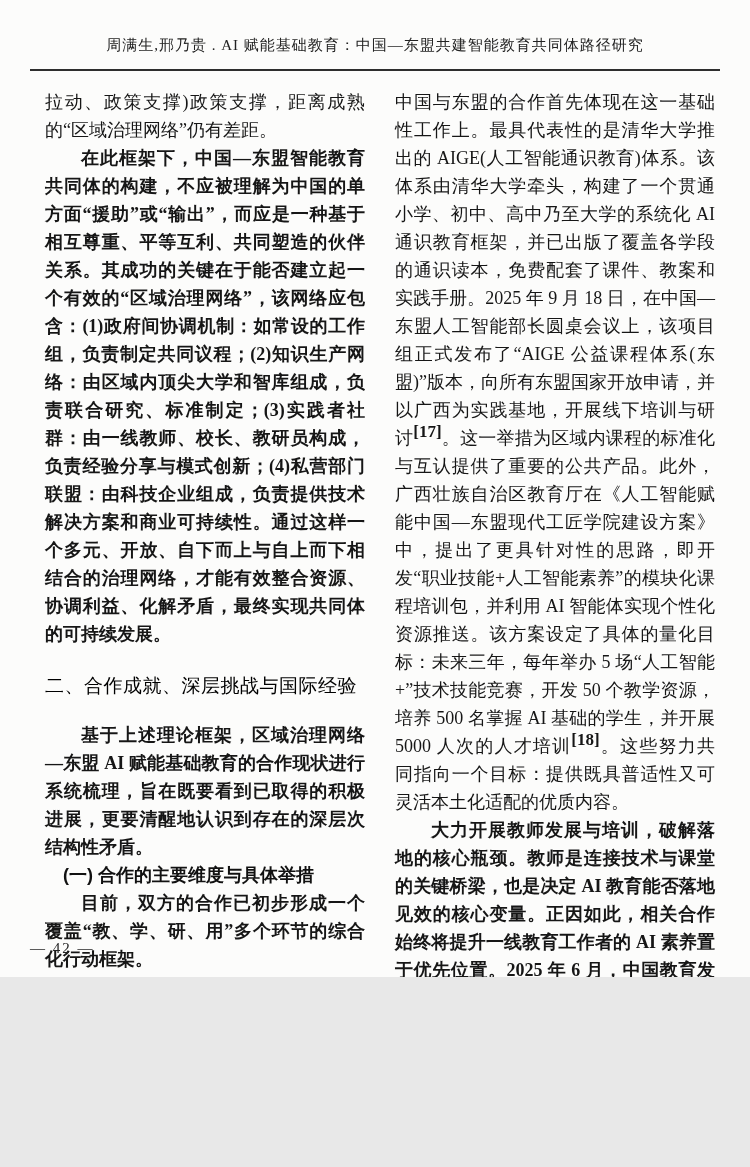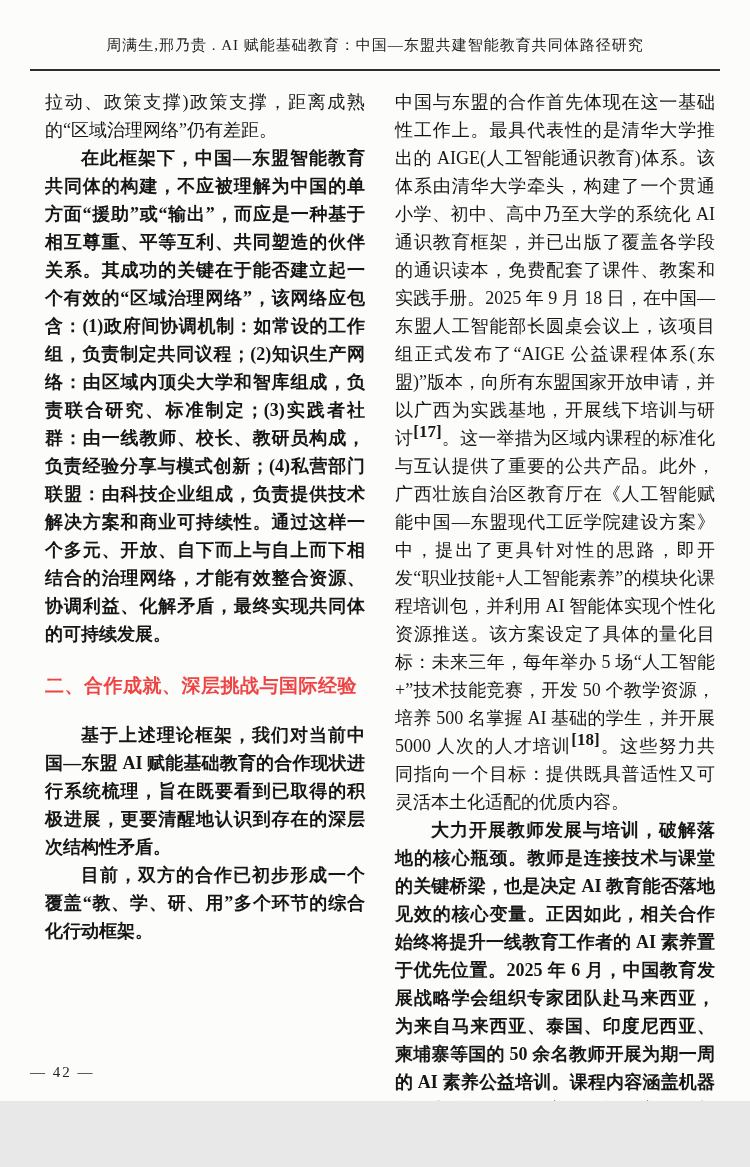--- a/index.html
+++ b/index.html
@@ -1,17 +1,17 @@
 <!DOCTYPE html>
 <html><head>
 <meta charset="utf-8">
 <style>
   html, body { margin: 0; padding: 0; background: #e8e8e8; }
   .page {
-    width: 750px; height: 1101px;
+    width: 750px; height: 977px;
     margin: 0 auto;
     background: #fcfcfb;
     position: relative;
     box-sizing: border-box;
     font-family: "Liberation Serif", "DejaVu Serif", serif;
     color: #1b1b1b;
     overflow: hidden;
   }
   .running-header {
     padding-top: 37px;
@@ -39,25 +39,25 @@
     font-size: 18px;
     line-height: 28px;
     text-align: justify;
     color: #161616;
   }
   .column p { margin: 0; text-indent: 0; }
   .column p.indent { text-indent: 2em; font-weight: bold; }
   .column h2 {
     font-family: "Liberation Sans", "DejaVu Sans", sans-serif;
     font-size: 19px;
-    font-weight: bold;
+    font-weight: normal;
     text-align: center;
     margin: 24px 8px 21px 0;
     letter-spacing: 0.5px;
-    color: #ef4444;
+    color: #000000;
   }
   .column h3 {
     font-family: "Liberation Sans", "DejaVu Sans", sans-serif;
     font-size: 18px;
     font-weight: bold;
     margin: 0;
     text-indent: 1em;
     color: #111;
   }
   .column sup {
@@ -83,21 +83,22 @@
   <div class="running-header">
     <span>周满生,邢乃贵 . AI 赋能基础教育：中国—东盟共建智能教育共同体路径研究</span>
   </div>
   <div class="header-rule"></div>
 
   <div class="columns">
     <div class="column">
         <p>拉动、政策支撑)政策支撑，距离成熟的“区域治理网络”仍有差距。</p>
         <p class="indent">在此框架下，中国—东盟智能教育共同体的构建，不应被理解为中国的单方面“援助”或“输出”，而应是一种基于相互尊重、平等互利、共同塑造的伙伴关系。其成功的关键在于能否建立起一个有效的“区域治理网络”，该网络应包含：(1)政府间协调机制：如常设的工作组，负责制定共同议程；(2)知识生产网络：由区域内顶尖大学和智库组成，负责联合研究、标准制定；(3)实践者社群：由一线教师、校长、教研员构成，负责经验分享与模式创新；(4)私营部门联盟：由科技企业组成，负责提供技术解决方案和商业可持续性。通过这样一个多元、开放、自下而上与自上而下相结合的治理网络，才能有效整合资源、协调利益、化解矛盾，最终实现共同体的可持续发展。</p>
         <h2>二、合作成就、深层挑战与国际经验</h2>
-        <p class="indent">基于上述理论框架，我们对当前中国—东盟 AI 赋能基础教育的合作现状进行系统梳理，旨在既要看到已取得的积极进展，更要清醒地认识到存在的深层次结构性矛盾。</p>
+        <p class="indent">基于上述理论框架，区域治理网络—东盟 AI 赋能基础教育的合作现状进行系统梳理，旨在既要看到已取得的积极进展，更要清醒地认识到存在的深层次结构性矛盾。</p>
+        <h3>(一) 合作的主要维度与具体举措</h3>
         <p class="indent">目前，双方的合作已初步形成一个覆盖“教、学、研、用”多个环节的综合化行动框架。</p>
       </div>
     <div class="column">
         <p>中国与东盟的合作首先体现在这一基础性工作上。最具代表性的是清华大学推出的 AIGE(人工智能通识教育)体系。该体系由清华大学牵头，构建了一个贯通小学、初中、高中乃至大学的系统化 AI 通识教育框架，并已出版了覆盖各学段的通识读本，免费配套了课件、教案和实践手册。2025 年 9 月 18 日，在中国—东盟人工智能部长圆桌会议上，该项目组正式发布了“AIGE 公益课程体系(东盟)”版本，向所有东盟国家开放申请，并以广西为实践基地，开展线下培训与研讨<sup>[17]</sup>。这一举措为区域内课程的标准化与互认提供了重要的公共产品。此外，广西壮族自治区教育厅在《人工智能赋能中国—东盟现代工匠学院建设方案》中，提出了更具针对性的思路，即开发“职业技能+人工智能素养”的模块化课程培训包，并利用 AI 智能体实现个性化资源推送。该方案设定了具体的量化目标：未来三年，每年举办 5 场“人工智能+”技术技能竞赛，开发 50 个教学资源，培养 500 名掌握 AI 基础的学生，并开展 5000 人次的人才培训<sup>[18]</sup>。这些努力共同指向一个目标：提供既具普适性又可灵活本土化适配的优质内容。</p>
         <p class="indent">大力开展教师发展与培训，破解落地的核心瓶颈。教师是连接技术与课堂的关键桥梁，也是决定 AI 教育能否落地见效的核心变量。正因如此，相关合作始终将提升一线教育工作者的 AI 素养置于优先位置。2025 年 6 月，中国教育发展战略学会组织专家团队赴马来西亚，为来自马来西亚、泰国、印度尼西亚、柬埔寨等国的 50 余名教师开展为期一周的 AI 素养公益培训。课程内容涵盖机器学习基础、机器人应用等前沿主题，并特别注重引导参训教师将 AI 技术有机融入自身教学实践，切实提升其在真实课堂中应用 AI 的能力。</p>
       </div>
   </div>
 
   <div class="page-footer">
     <span>— 42 —</span>

